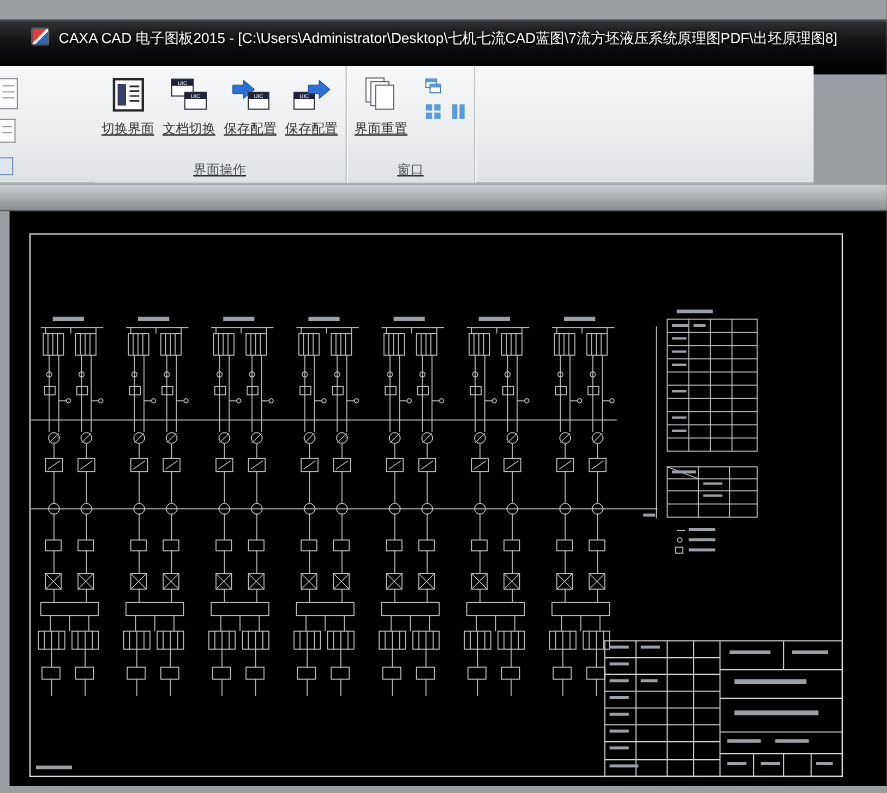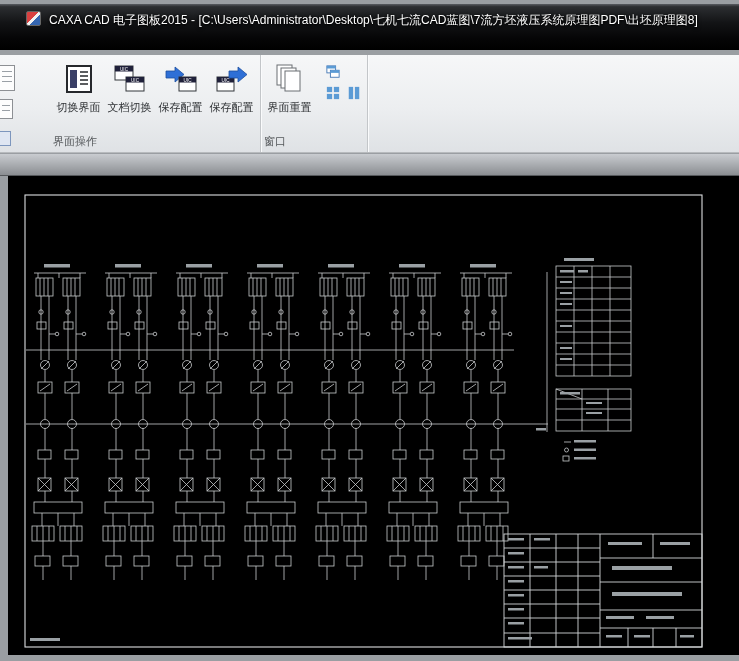--- a/index.html
+++ b/index.html
@@ -5,40 +5,40 @@
   * { margin:0; padding:0; box-sizing:border-box; }
   html,body { width:739px; height:661px; overflow:hidden; }
   body {
     font-family:"Liberation Sans", sans-serif;
     background:#9a9ea2;
     position:relative;
   }
 
   
   .titlebar {
-    position:absolute; left:0; top:4px; width:739px; height:46px;
+    position:absolute; left:0; top:16px; width:739px; height:46px;
     background:linear-gradient(#5a5d62 0%, #2c2e31 6%, #131416 40%, #050506 75%, #000 100%);
   }
   .app-icon {
     position:absolute; left:26px; top:7px; width:15px; height:15px;
     background:linear-gradient(135deg,#d94040 0 45%, #f2f2f2 45% 60%, #3465b0 60% 100%);
     border:1px solid #666; border-radius:2px;
   }
   .win-title {
     position:absolute; left:49px; top:8px;
     color:#ffffff; font-size:12px; white-space:nowrap;
     text-shadow:0 0 4px rgba(0,0,0,.9), 0 1px 2px #000;
   }
 
   
   .ribbon {
-    position:absolute; left:0; top:55px; width:739px; height:98px;
+    position:absolute; left:0; top:55px; width:678px; height:98px;
     background:linear-gradient(#f6f7f8 0%, #eceef0 55%, #dfe2e5 100%);
     border-bottom:1px solid #b7babd;
-    display:flex; padding-left:50px;
+    display:flex; padding-left:78px;text-decoration:underline;
   }
   .stub {
     position:absolute; background:#fdfdfd; border:1px solid #8d9094; border-left:none;
   }
   .stub.s1 { left:0; top:10px; width:15px; height:26px; }
   .stub.s2 { left:0; top:44px; width:13px; height:20px; }
   .stub.s3 { left:0; top:76px; width:11px; height:15px; background:#dfe6f2; border-color:#7d96bd; }
   .stub .ln { position:absolute; left:2px; right:2px; height:1px; background:#9aa0a6; }
 
   .rgroup {
@@ -47,21 +47,21 @@
     padding:5px 3px 0 3px;
   }
   .rbuttons { display:flex; flex:1; align-items:flex-start; }
   .rbtn {
     width:51px; display:flex; flex-direction:column; align-items:center;
     padding-top:1px; border:1px solid transparent; border-radius:2px; cursor:default;
   }
   .rbtn .bicon { width:34px; height:34px; display:block; }
   .rbtn .blabel { font-size:11px; color:#2f3235; margin-top:4px; white-space:nowrap; }
   .glabel {
-    font-size:11px; color:#55585b; padding:4px 0 3px;
+    text-align:center; font-size:11px; color:#55585b; padding:4px 0 3px;
   }
   .smallicons {
     display:grid; grid-template-columns:20px 20px; grid-template-rows:20px 20px;
     gap:1px; margin-left:8px; margin-top:2px;
   }
   .sicon { width:20px; height:20px; padding:2px; border:1px solid transparent; border-radius:2px; }
 
   
   .substrip {
     position:absolute; left:0; top:154px; width:739px; height:22px;

